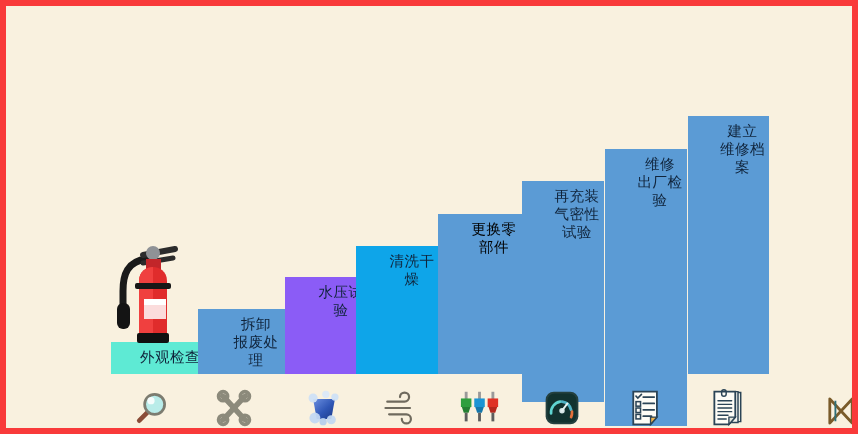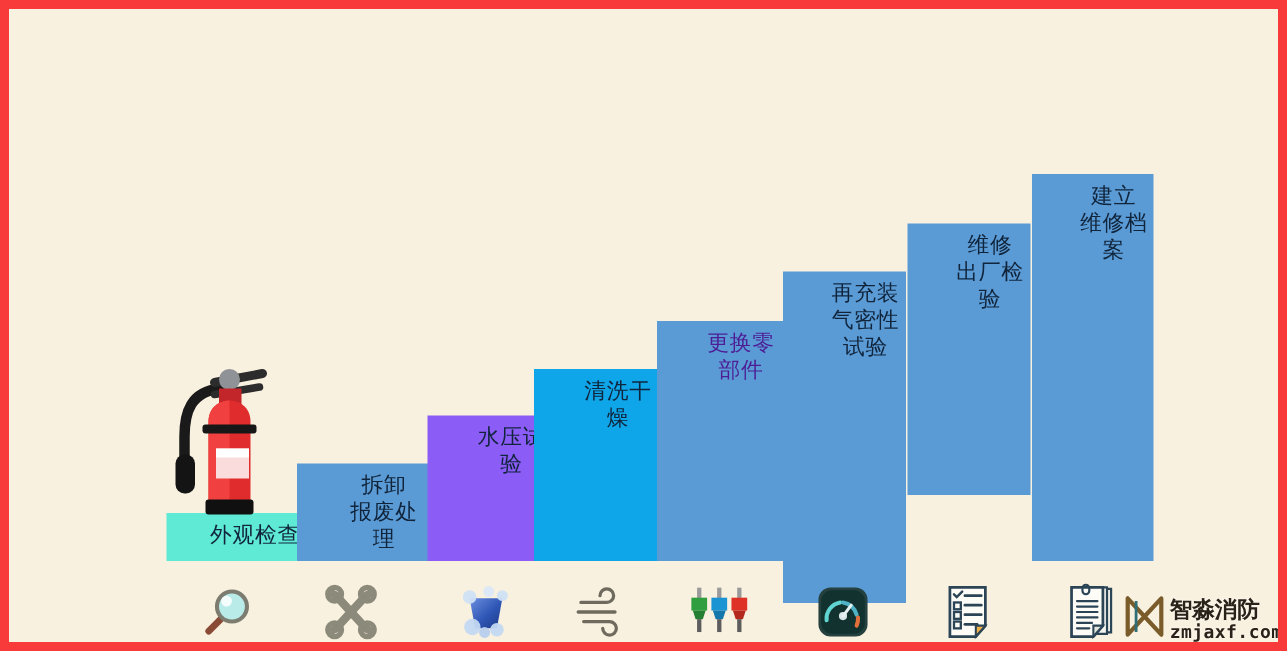--- a/index.html
+++ b/index.html
@@ -118,27 +118,27 @@
           <div class="bar-label" style="color: rgb(16, 36, 59);">拆卸
 报废处理</div>
         </div>
         <div class="bar b3" style="left: 279px; top: 271px; width: 84px; height: 97px; background: #8b5cf6;">
           <div class="bar-label" style="color: rgb(16, 36, 59);">水压试验</div>
         </div>
         <div class="bar b4" style="left: 350px; top: 240px; width: 84px; height: 128px; background: #0ea5e9;">
           <div class="bar-label" style="color: rgb(16, 36, 59);">清洗干燥</div>
         </div>
         <div class="bar b5" style="left: 432px; top: 208px; width: 84px; height: 160px; background: rgb(91, 155, 213);">
-          <div class="bar-label" style="color: #4c1d95;">更换零部件</div>
+          <div class="bar-label" style="color: #000000;">更换零部件</div>
         </div>
         <div class="bar b6" style="left: 516px; top: 175px; width: 82px; height: 221px; background: rgb(91, 155, 213);">
           <div class="bar-label" style="color: rgb(16, 36, 59);">再充装
 气密性试验</div>
         </div>
-        <div class="bar b7" style="left: 599px; top: 143px; width: 82px; height: 181px; background: rgb(91, 155, 213);">
+        <div class="bar b7" style="left: 599px; top: 143px; width: 82px; height: 277px; background: rgb(91, 155, 213);">
           <div class="bar-label" style="color: rgb(16, 36, 59);">维修
 出厂检验</div>
         </div>
         <div class="bar b8" style="left: 682px; top: 110px; width: 81px; height: 258px; background: rgb(91, 155, 213);">
           <div class="bar-label" style="color: rgb(16, 36, 59);">建立
 维修档案</div>
         </div>
       </div>
 
     <div class="extinguisher">
@@ -298,20 +298,16 @@
 
     </div>
 
     <div class="watermark">
       <span>
         <svg viewBox="0 0 30 34" width="28" height="32">
           <path d="M3 4 L3 30 L15 17 L27 30 L27 4 L15 17 Z" fill="none" stroke="#7a5b2a" stroke-width="3" stroke-linejoin="round"></path>
           <path d="M9 6 L9 28" stroke="#2f6f77" stroke-width="2"></path>
         </svg>
       </span>
-      <span class="wm-text">
-        <span class="wm-cn">智淼消防</span>
-        <span class="wm-en">zmjaxf.com</span>
-      </span>
     </div>
 
   </div>
 </div>
 
 </body></html>

